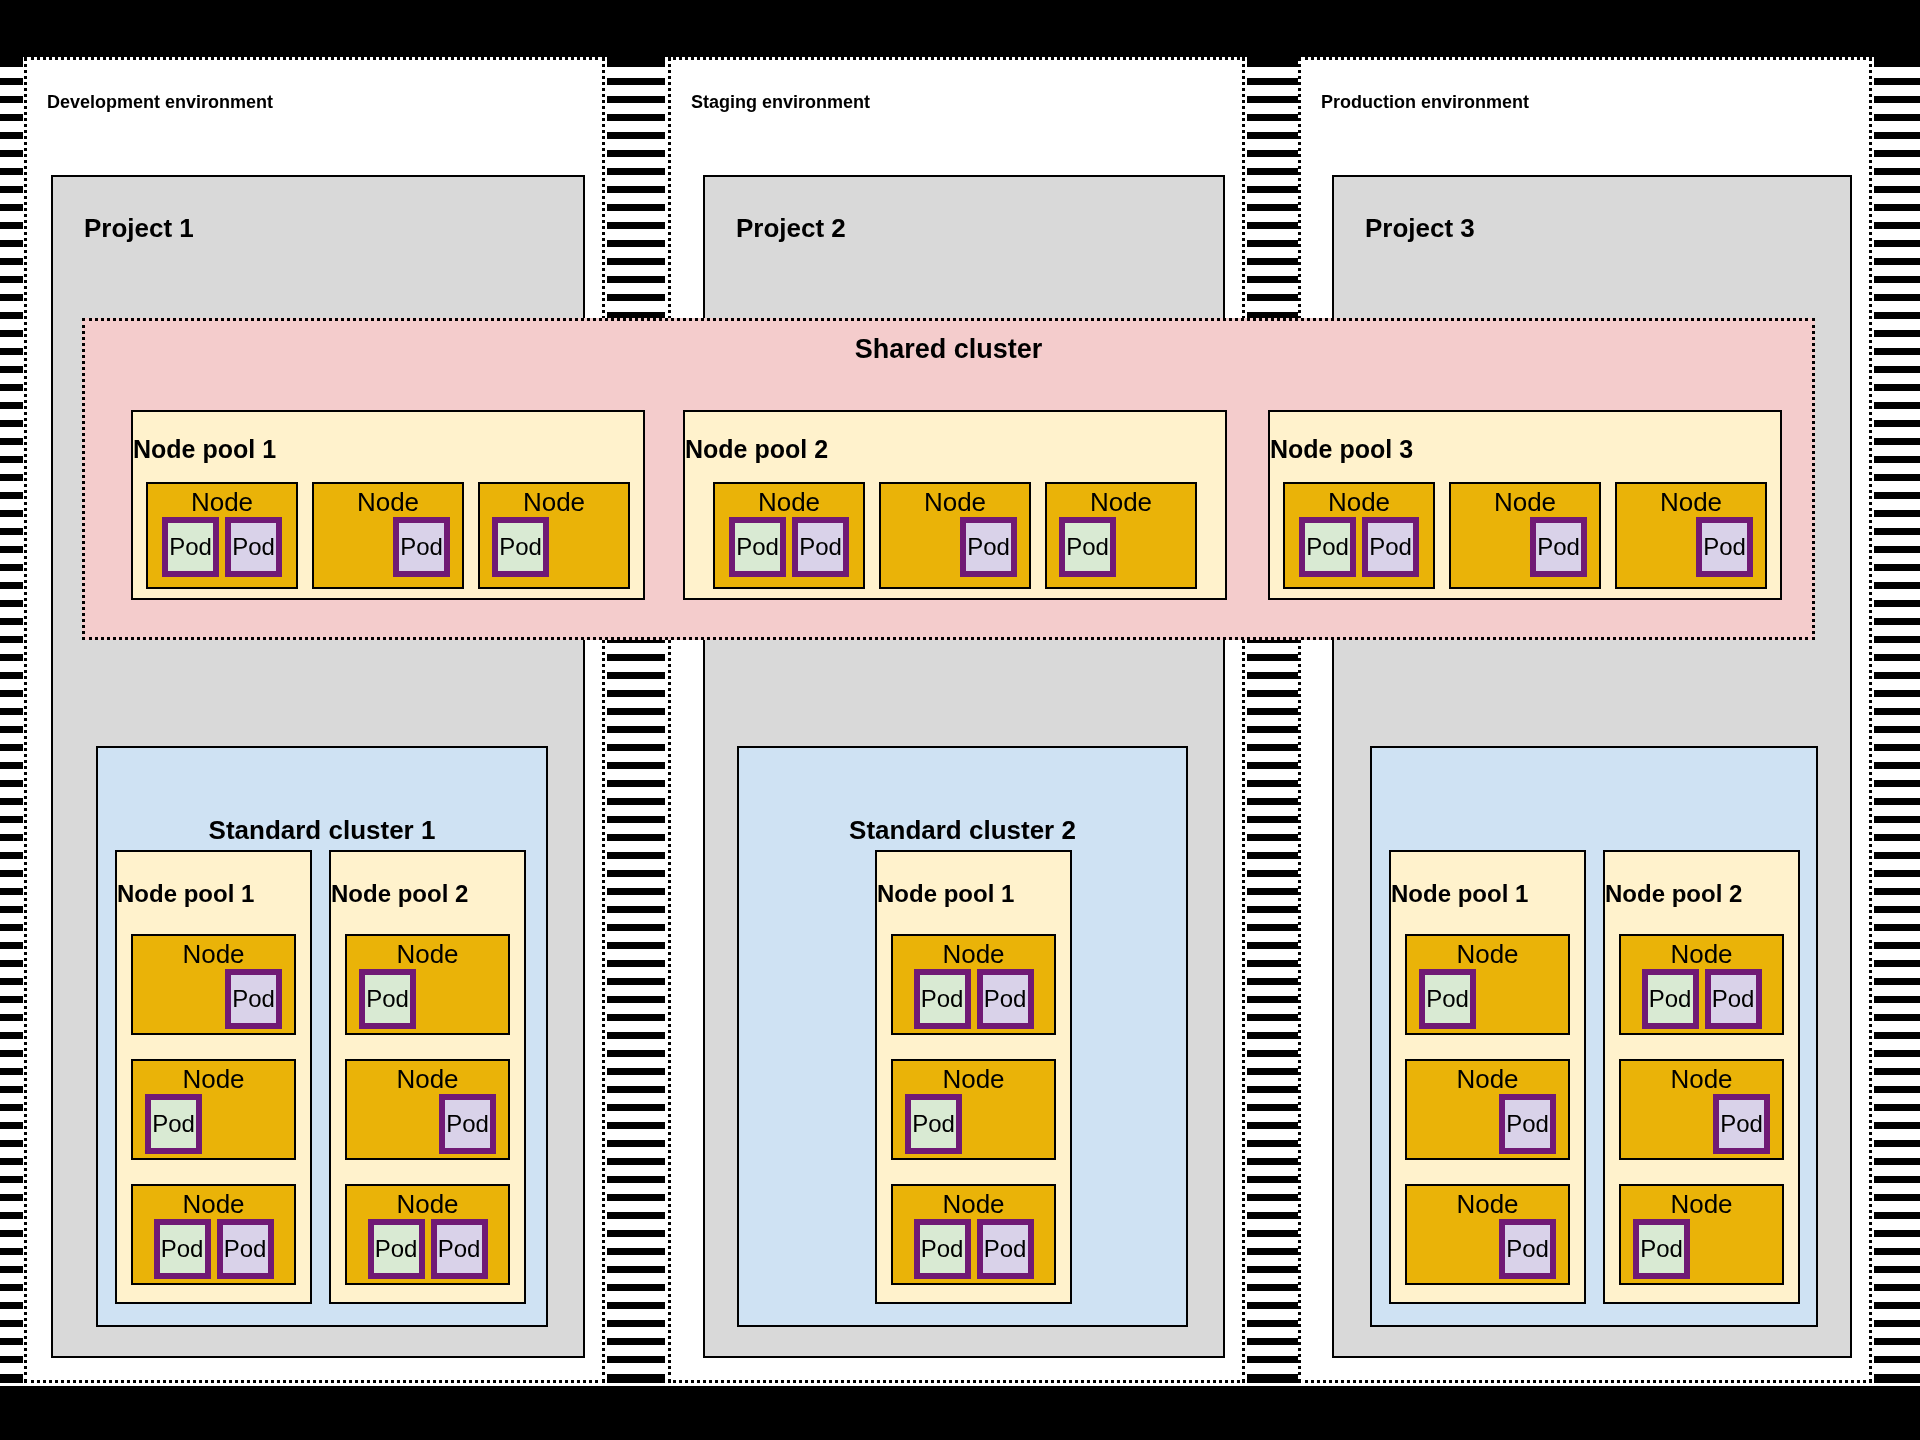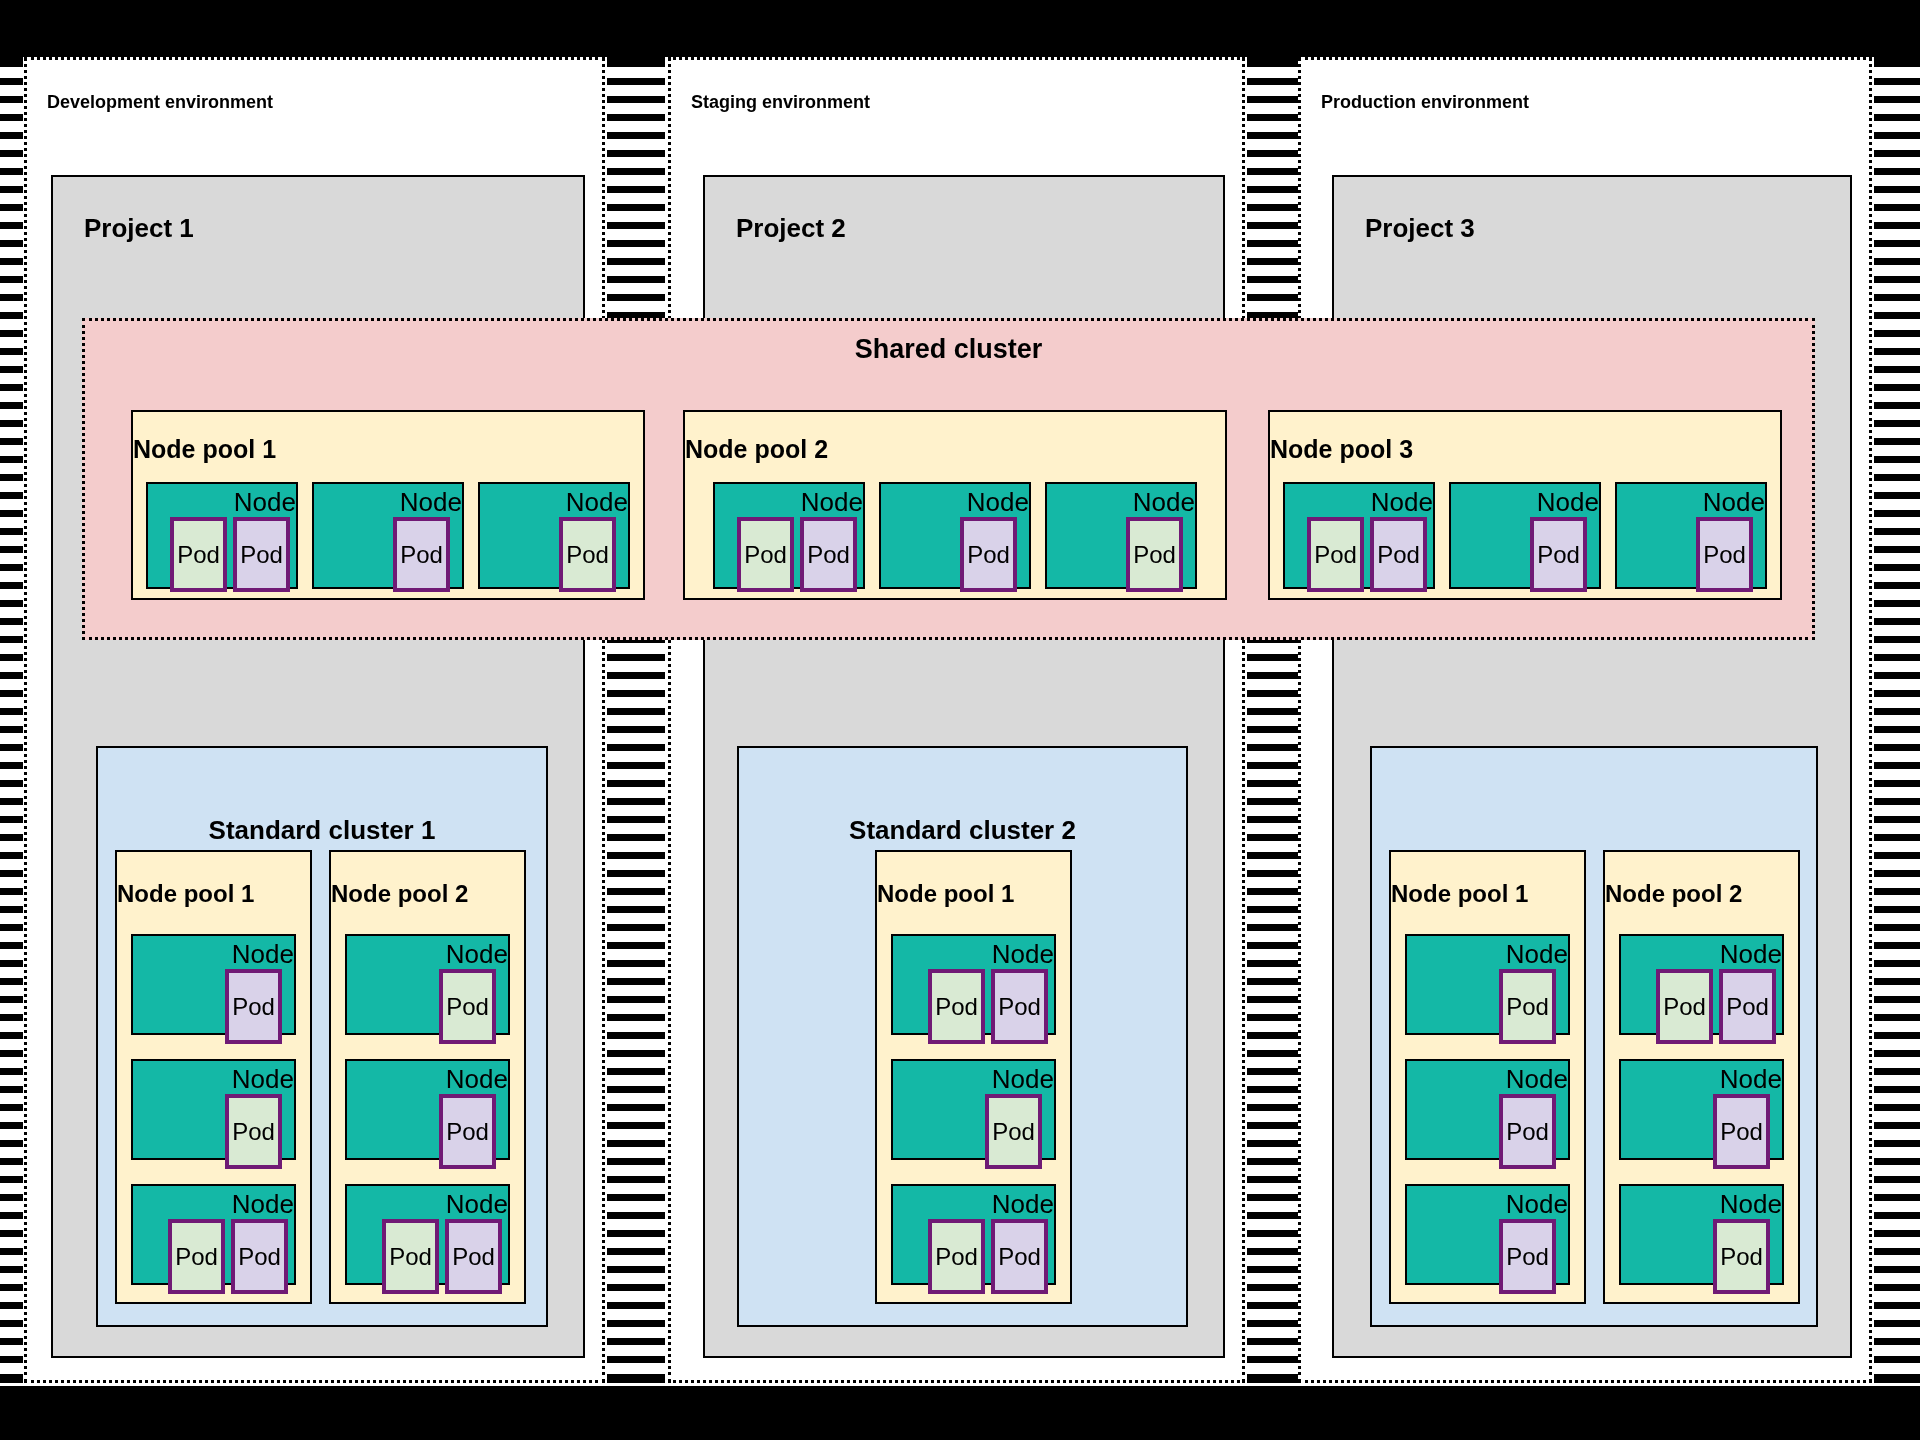--- a/index.html
+++ b/index.html
@@ -63,32 +63,32 @@
   .sc-title{text-align:center;margin-top:67px;font-size:26px;font-weight:700;line-height:30px;}
 
   .npool.std-pool{position:absolute;top:102px;width:197px;height:454px;}
   .npool.np-a{left:17px;}
   .npool.np-b{left:231px;}
   .npool.np-center{left:136px;}
   .npool.std-pool .np-title{margin-top:26px;font-size:24px;line-height:32px;}
   .node-col{display:flex;flex-direction:column;gap:24px;margin-top:24px;align-items:center;}
 
   .node{
-    background:#14b8a6;border:2px solid #000;box-sizing:border-box;
-    display:flex;flex-direction:column;align-items:flex-end;
+    background:#eab308;border:2px solid #000;box-sizing:border-box;
+    display:flex;flex-direction:column;
   }
   .node.sh{width:152px;height:107px;}
   .node.std{width:165px;height:101px;}
   .node-label{text-align:center;font-size:26px;margin-top:3px;line-height:30px;}
   .pods{display:flex;flex:1;align-items:flex-start;padding:0 12px;}
   .pods.center{justify-content:center;gap:6px;padding:0 6px;}
   .pods.left{justify-content:flex-start;}
   .pods.right{justify-content:flex-end;}
   .pod{
-    width:57px;height:75px;border:4px solid #701a75;box-sizing:border-box;
+    width:57px;height:60px;border:6px solid #701a75;box-sizing:border-box;
     display:flex;align-items:center;justify-content:center;font-size:24px;flex:0 0 auto;
   }
   .pod.green{background:#d9ead3;}
   .pod.purple{background:#d9d2e9;}
 </style>
 </head>
 <body>
 
 <div class="black-bar top"></div>
 <div class="black-bar bottom"></div>

